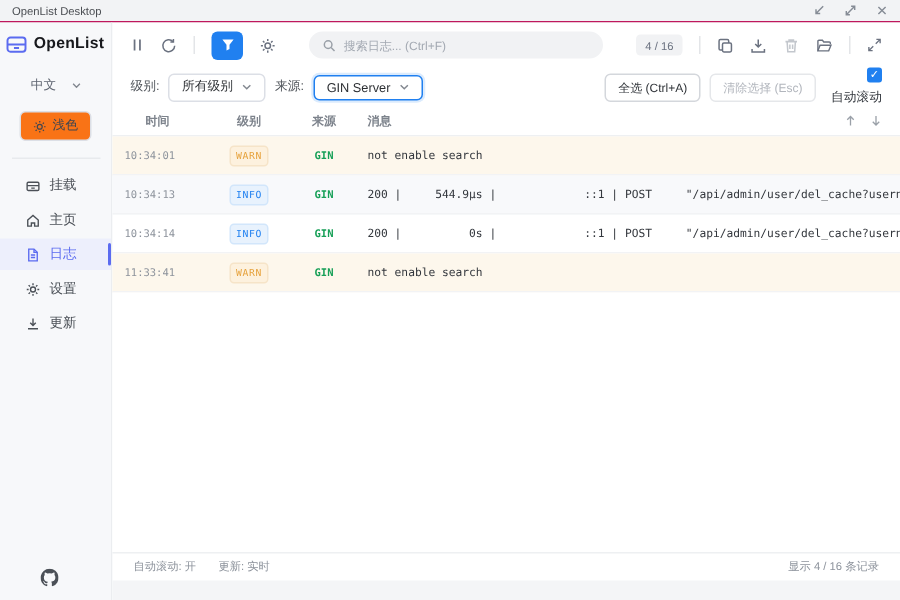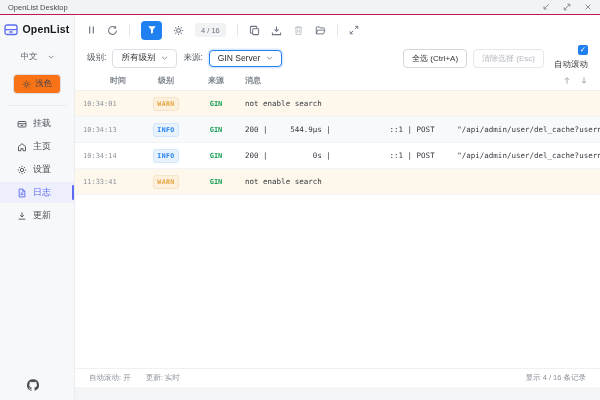--- a/index.html
+++ b/index.html
@@ -65,34 +65,34 @@
   .checkbox-row { display:flex; align-items:flex-end; gap:4px; margin-left:4px; cursor:pointer;flex-direction:column; }
   .checkbox { width:10px; height:10px; background:var(--accent,#2080f0); border-radius:2px;
     color:#fff; font-size:7.5px; line-height:10px; text-align:center; }
   .checkbox::after { content:"✓"; }
   .checkbox-label { font-size:8.5px; color:#35393f; }
 
   
   .table-header { height:20px; display:flex; align-items:center; border-bottom:1px solid #eef0f2;
     color:#7d838c; font-size:8px; font-weight:bold; padding-right:12px; }
   .c1 { width:64px; padding-left:8px; }
-  .table-header .c1 { padding-left:22px;text-align:center; }
+  .table-header .c1 { padding-left:22px; }
   .c2 { width:54px; text-align:center; }
   .c3 { width:46px; text-align:center; }
   .c4 { flex:1; min-width:0; padding-left:6px; }
   .header-sort { margin-left:auto; display:flex; gap:9px; color:#9aa0a8; }
   .sort-btn { display:flex; cursor:pointer; }
 
   .log-row { height:26px; display:flex; align-items:center; border-bottom:1px solid #f2f3f5;
     cursor:pointer; }
   #log-rows .log-row:nth-child(even):not(.row-warn) { background:#f8f9fb; }
   .row-warn { background:var(--warnRowBg,#fdf7ec); }
   .cell-time { color:#8d939c; font-family:"DejaVu Sans Mono",monospace; font-size:7px; }
   .badge { display:inline-block; padding:2px 3px; border-radius:3px; font-size:6.5px;
-    font-weight:bold; letter-spacing:.4px; font-family:"DejaVu Sans Mono",monospace; }
+    font-weight:normal; letter-spacing:.4px; font-family:"DejaVu Sans Mono",monospace; }
   .badge-warn { background:var(--warnBg,#fdf1de); color:var(--warn,#e6a23c); border:1px solid #f6e4c8; }
   .badge-info { background:var(--infoBg,#e8f2fd); color:var(--info,#2080f0); border:1px solid #d2e6fb; }
   .cell-source { font-size:7px; font-weight:bold; color:var(--success,#18a058);
     font-family:"DejaVu Sans Mono",monospace; }
   .cell-message { font-family:"DejaVu Sans Mono",monospace; font-size:7.5px; color:#33373d;
     white-space:pre; overflow:hidden; }
 
   .content-spacer { flex:1; background:#fff; }
 
   
@@ -172,37 +172,37 @@
         <span>挂载</span>
       </div>
       <div class="nav-item">
         <span class="nav-icon">
           <svg width="10" height="10" viewBox="0 0 12 12" fill="none" stroke="currentColor" stroke-width="1.1">
               <path d="M1.8 5.6L6 2l4.2 3.6V10.5H7.3V8H4.7v2.5H1.8z"></path>
             </svg>
         </span>
         <span>主页</span>
       </div>
+      <div class="nav-item active">
+        <span class="nav-icon">
+          <svg width="10" height="10" viewBox="0 0 12 12" fill="none" stroke="currentColor" stroke-width="1.1">
+              <path d="M2.6 1.3h4.2l2.6 2.6v6.8H2.6z"></path>
+              <path d="M6.8 1.3v2.6h2.6M4.3 6h3.4M4.3 8h3.4"></path>
+            </svg>
+        </span>
+        <span>日志</span>
+      </div>
       <div class="nav-item">
         <span class="nav-icon">
           <svg width="10" height="10" viewBox="0 0 12 12" fill="none" stroke="currentColor" stroke-width="1.1">
               <circle cx="6" cy="6" r="2"></circle>
               <path d="M6 1v1.5M6 9.5V11M1 6h1.5M9.5 6H11M2.5 2.5l1.1 1.1M8.4 8.4l1.1 1.1M9.5 2.5L8.4 3.6M3.6 8.4L2.5 9.5"></path>
             </svg>
         </span>
         <span>设置</span>
-      </div>
-      <div class="nav-item active">
-        <span class="nav-icon">
-          <svg width="10" height="10" viewBox="0 0 12 12" fill="none" stroke="currentColor" stroke-width="1.1">
-              <path d="M2.6 1.3h4.2l2.6 2.6v6.8H2.6z"></path>
-              <path d="M6.8 1.3v2.6h2.6M4.3 6h3.4M4.3 8h3.4"></path>
-            </svg>
-        </span>
-        <span>日志</span>
       </div>
       <div class="nav-item">
         <span class="nav-icon">
           <svg width="10" height="10" viewBox="0 0 12 12" fill="none" stroke="currentColor" stroke-width="1.1">
               <path d="M6 1.6v5.2M3.8 5L6 7.2 8.2 5M2 9.8h8"></path>
             </svg>
         </span>
         <span>更新</span>
       </div>
     </div>
@@ -237,20 +237,31 @@
             </svg>
         </span>
       </span>
       <span class="tb-icon">
         <svg width="11" height="11" viewBox="0 0 12 12" fill="none" stroke="currentColor" stroke-width="1.1">
             <circle cx="6" cy="6" r="2"></circle>
             <path d="M6 1v1.5M6 9.5V11M1 6h1.5M9.5 6H11M2.5 2.5l1.1 1.1M8.4 8.4l1.1 1.1M9.5 2.5L8.4 3.6M3.6 8.4L2.5 9.5"></path>
           </svg>
       </span>
 
+      <div class="search-wrap">
+        <div class="search-box">
+          <span>
+            <svg width="9" height="9" viewBox="0 0 11 11" fill="none" stroke="#9aa0a8" stroke-width="1.2">
+                <circle cx="4.6" cy="4.6" r="3.1"></circle>
+                <path d="M7 7l2.8 2.8"></path>
+              </svg>
+          </span>
+          <input class="search-input" type="text" placeholder="搜索日志... (Ctrl+F)" style="">
+        </div>
+      </div>
 
       <span class="counter-pill">4 / 16</span>
       <span class="tb-divider"></span>
       <span class="tb-icon">
         <svg width="11" height="11" viewBox="0 0 12 12" fill="none" stroke="currentColor" stroke-width="1.1">
             <rect x="1.5" y="1.5" width="7" height="7.6" rx="1"></rect>
             <rect x="4" y="4" width="6.5" height="6.5" rx="1" fill="#fff"></rect>
           </svg>
       </span>
       <span class="tb-icon">

